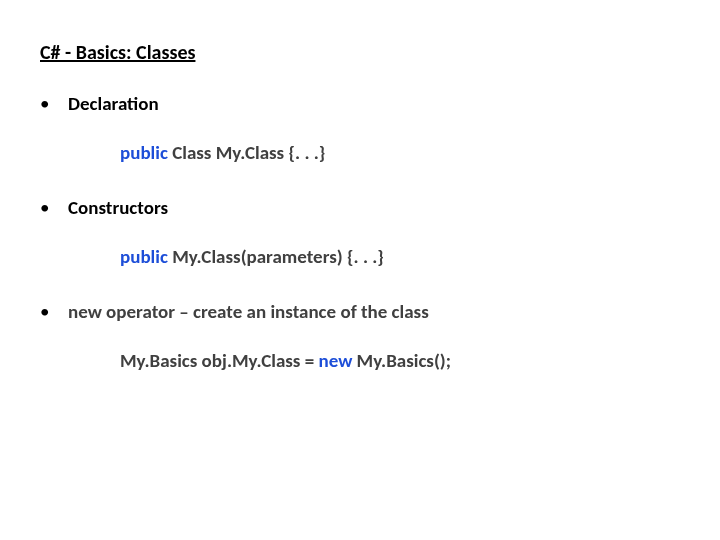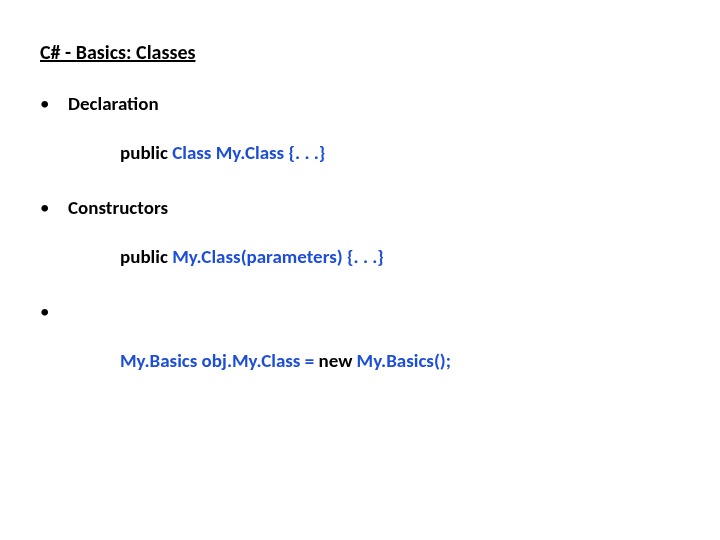--- a/index.html
+++ b/index.html
@@ -33,22 +33,22 @@
     flex: 0 0 28px;
     text-align: left;
     font-weight: 400;
   }
   .code-line {
     font-size: 19px;
     font-weight: 700;
     margin-left: 80px;
     margin-bottom: 32px;
   }
-  .kw { color: #000000; margin-top: 44px; }   
-  .blk { color: #1d4ed8; }
+  .kw { color: #1d4ed8; margin-top: 44px; }   
+  .blk { color: #404040; }
   .param { }
 </style>
 </head>
 <body>
 
 <div class="slide">
 
   <div class="title">C# - Basics: Classes</div>
 
   <div class="bullet-row">
@@ -64,19 +64,22 @@
     <span class="bullet-dot">•</span>
     <span>Constructors</span>
   </div>
 
   <div class="code-line">
     <span class="kw">public</span><span class="blk">  My.Class(</span><span class="blk param">parameters</span><span class="blk">) {. . .}</span>
   </div>
 
   <div class="bullet-row">
     <span class="bullet-dot">•</span>
+    <span>
+      <span class="blk">new</span><span class="blk"> operator – create an instance of the class</span>
+    </span>
   </div>
 
   <div class="code-line">
     <span class="blk">My.Basics  obj.My.Class  =  </span><span class="kw">new</span><span class="blk"> My.Basics();</span>
   </div>
 
 </div>
 
 </body></html>

